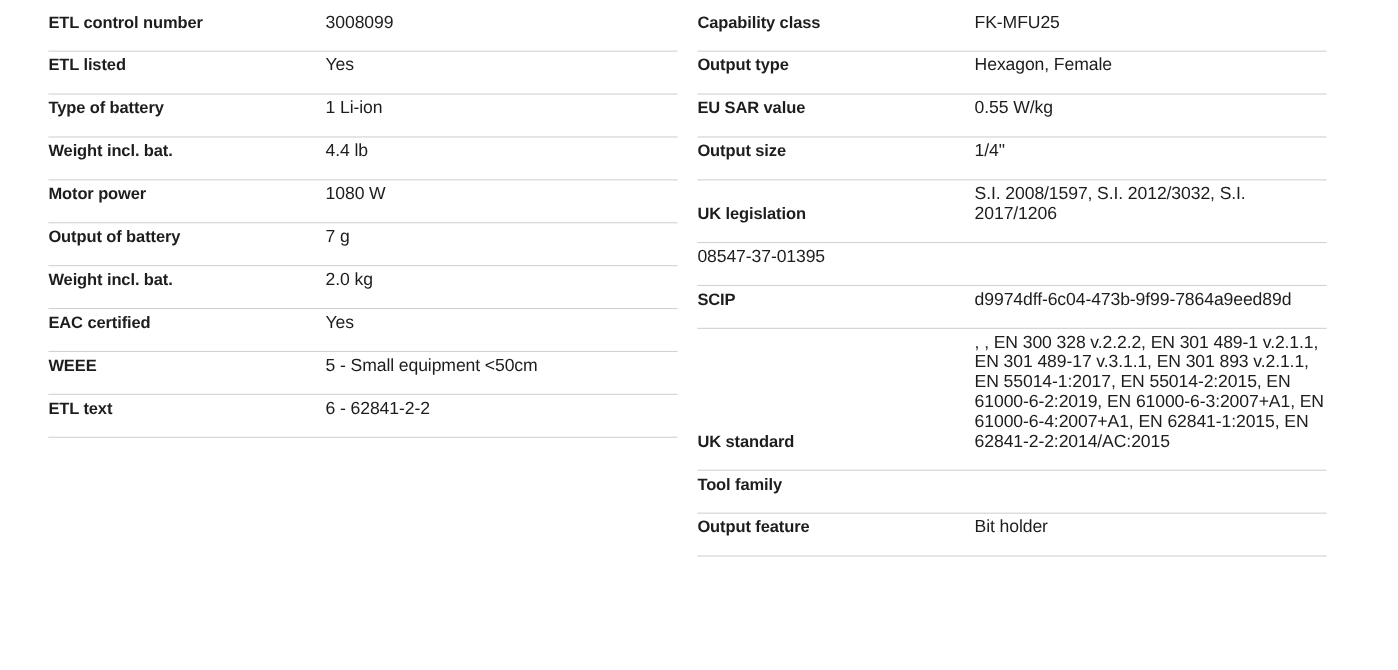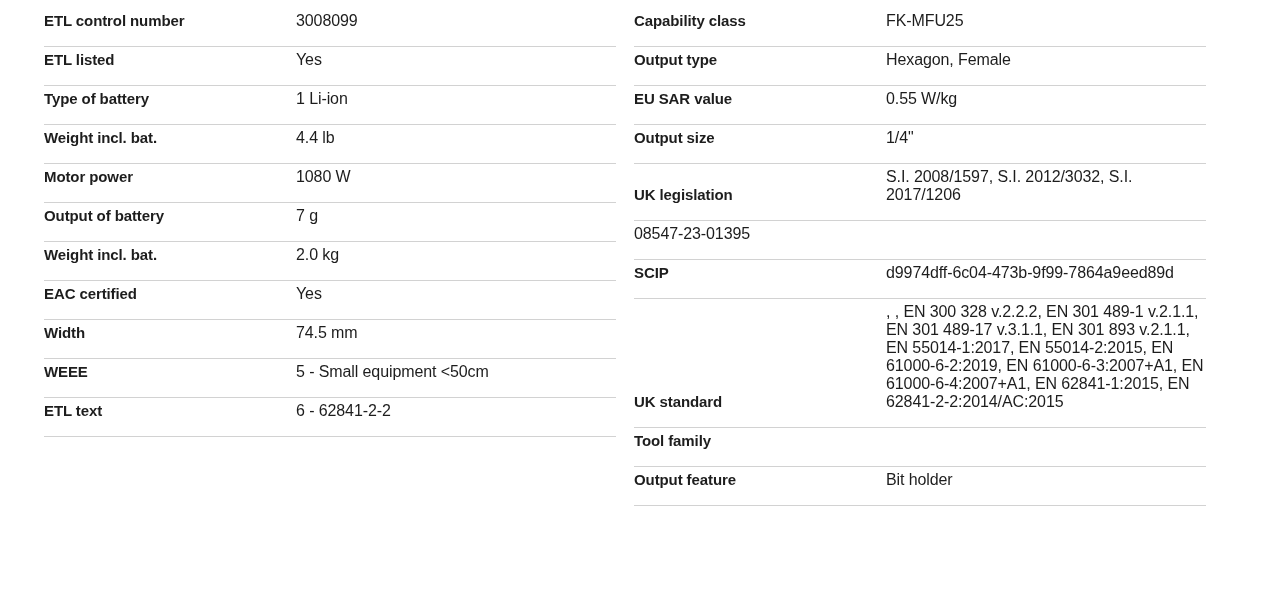--- a/index.html
+++ b/index.html
@@ -86,24 +86,20 @@
       </div>
       <div class="spec-row">
         <div class="spec-label">Weight incl. bat.</div>
         <div class="spec-value">2.0 kg</div>
       </div>
       <div class="spec-row">
         <div class="spec-label">EAC certified</div>
         <div class="spec-value">Yes</div>
       </div>
       <div class="spec-row">
-        <div class="spec-label">Width</div>
-        <div class="spec-value">74.5 mm</div>
-      </div>
-      <div class="spec-row">
         <div class="spec-label">WEEE</div>
         <div class="spec-value">5 - Small equipment &lt;50cm</div>
       </div>
       <div class="spec-row">
         <div class="spec-label">ETL text</div>
         <div class="spec-value">6 - 62841-2-2</div>
       </div>
     </section>
   <section class="spec-col right">
       <div class="spec-row">
@@ -120,21 +116,21 @@
       </div>
       <div class="spec-row">
         <div class="spec-label">Output size</div>
         <div class="spec-value">1/4"</div>
       </div>
       <div class="spec-row">
         <div class="spec-label">UK legislation</div>
         <div class="spec-value">S.I. 2008/1597, S.I. 2012/3032, S.I. 2017/1206</div>
       </div>
       <div class="spec-row">
-        <div class="spec-value">08547-23-01395</div>
+        <div class="spec-value">08547-37-01395</div>
       </div>
       <div class="spec-row">
         <div class="spec-label">SCIP</div>
         <div class="spec-value">d9974dff-6c04-473b-9f99-7864a9eed89d</div>
       </div>
       <div class="spec-row">
         <div class="spec-label">UK standard</div>
         <div class="spec-value">, , EN 300 328 v.2.2.2, EN 301 489-1 v.2.1.1, EN 301 489-17 v.3.1.1, EN 301 893 v.2.1.1, EN 55014-1:2017, EN 55014-2:2015, EN 61000-6-2:2019, EN 61000-6-3:2007+A1, EN 61000-6-4:2007+A1, EN 62841-1:2015, EN 62841-2-2:2014/AC:2015</div>
       </div>
       <div class="spec-row">

